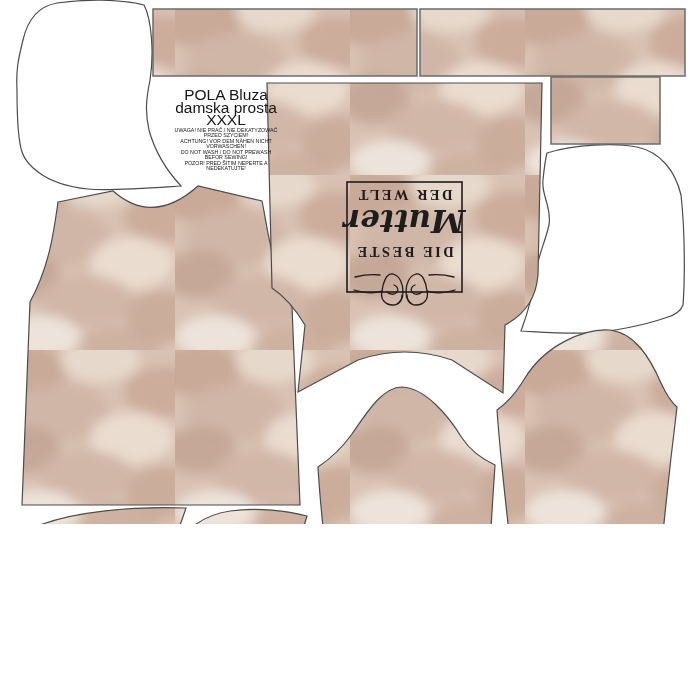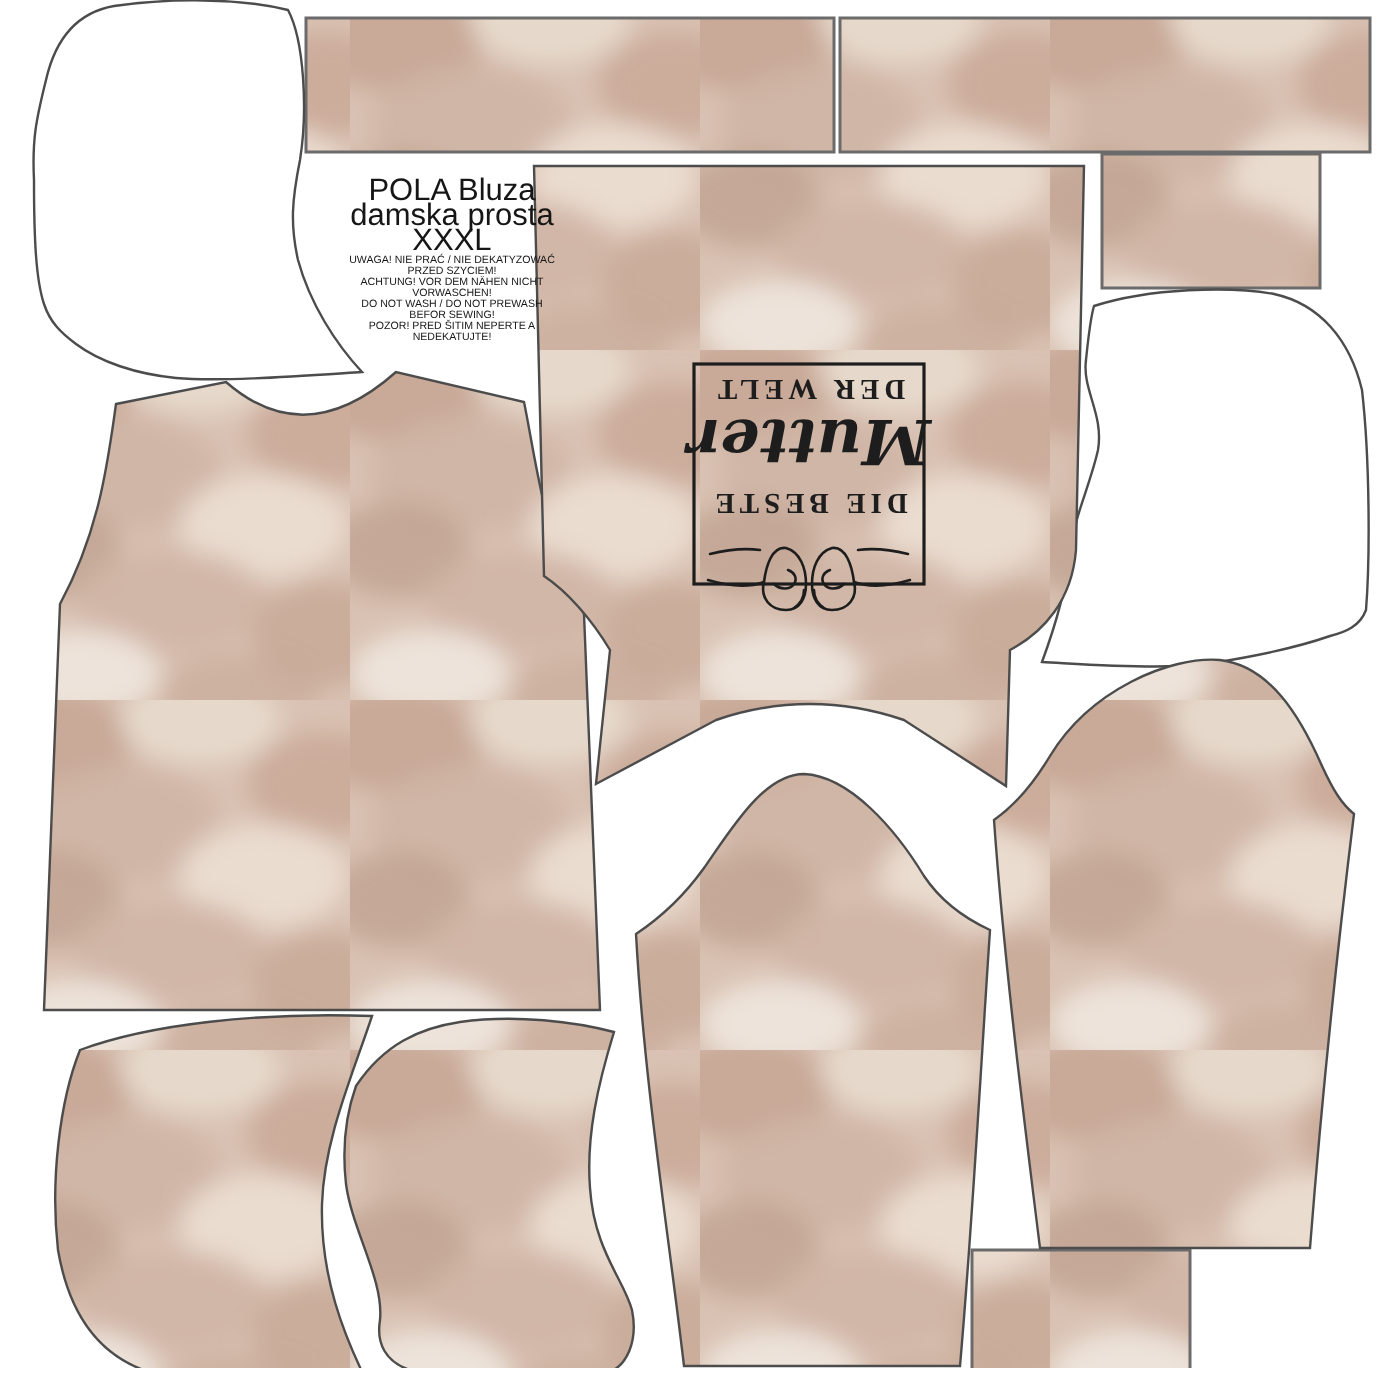--- a/index.html
+++ b/index.html
@@ -1,16 +1,16 @@
 <!DOCTYPE html>
 <html><head>
 <meta charset="utf-8">
 <style>
   html,body{margin:0;padding:0;background:#ffffff;}
-  .canvas{position:relative;width:700px;height:684px;background:#f97316;overflow:hidden;
+  .canvas{position:relative;width:700px;height:524px;background:#f97316;overflow:hidden;
           font-family:"Liberation Sans",sans-serif;}
   svg{position:absolute;left:0;top:0;}
   .title-line{font-family:"Liberation Sans",sans-serif;font-size:15.5px;fill:#161616;}
   .warn-line{font-family:"Liberation Sans",sans-serif;font-size:5.3px;fill:#161616;}
   .lbl-caps{font-family:"Liberation Serif",serif;font-weight:bold;font-size:14.5px;
             fill:#1d1d1d;letter-spacing:2.5px;}
   .lbl-script{font-family:"DejaVu Serif",serif;font-style:italic;font-weight:bold;
               font-size:31px;fill:#1d1d1d;}
 </style>
 </head>

